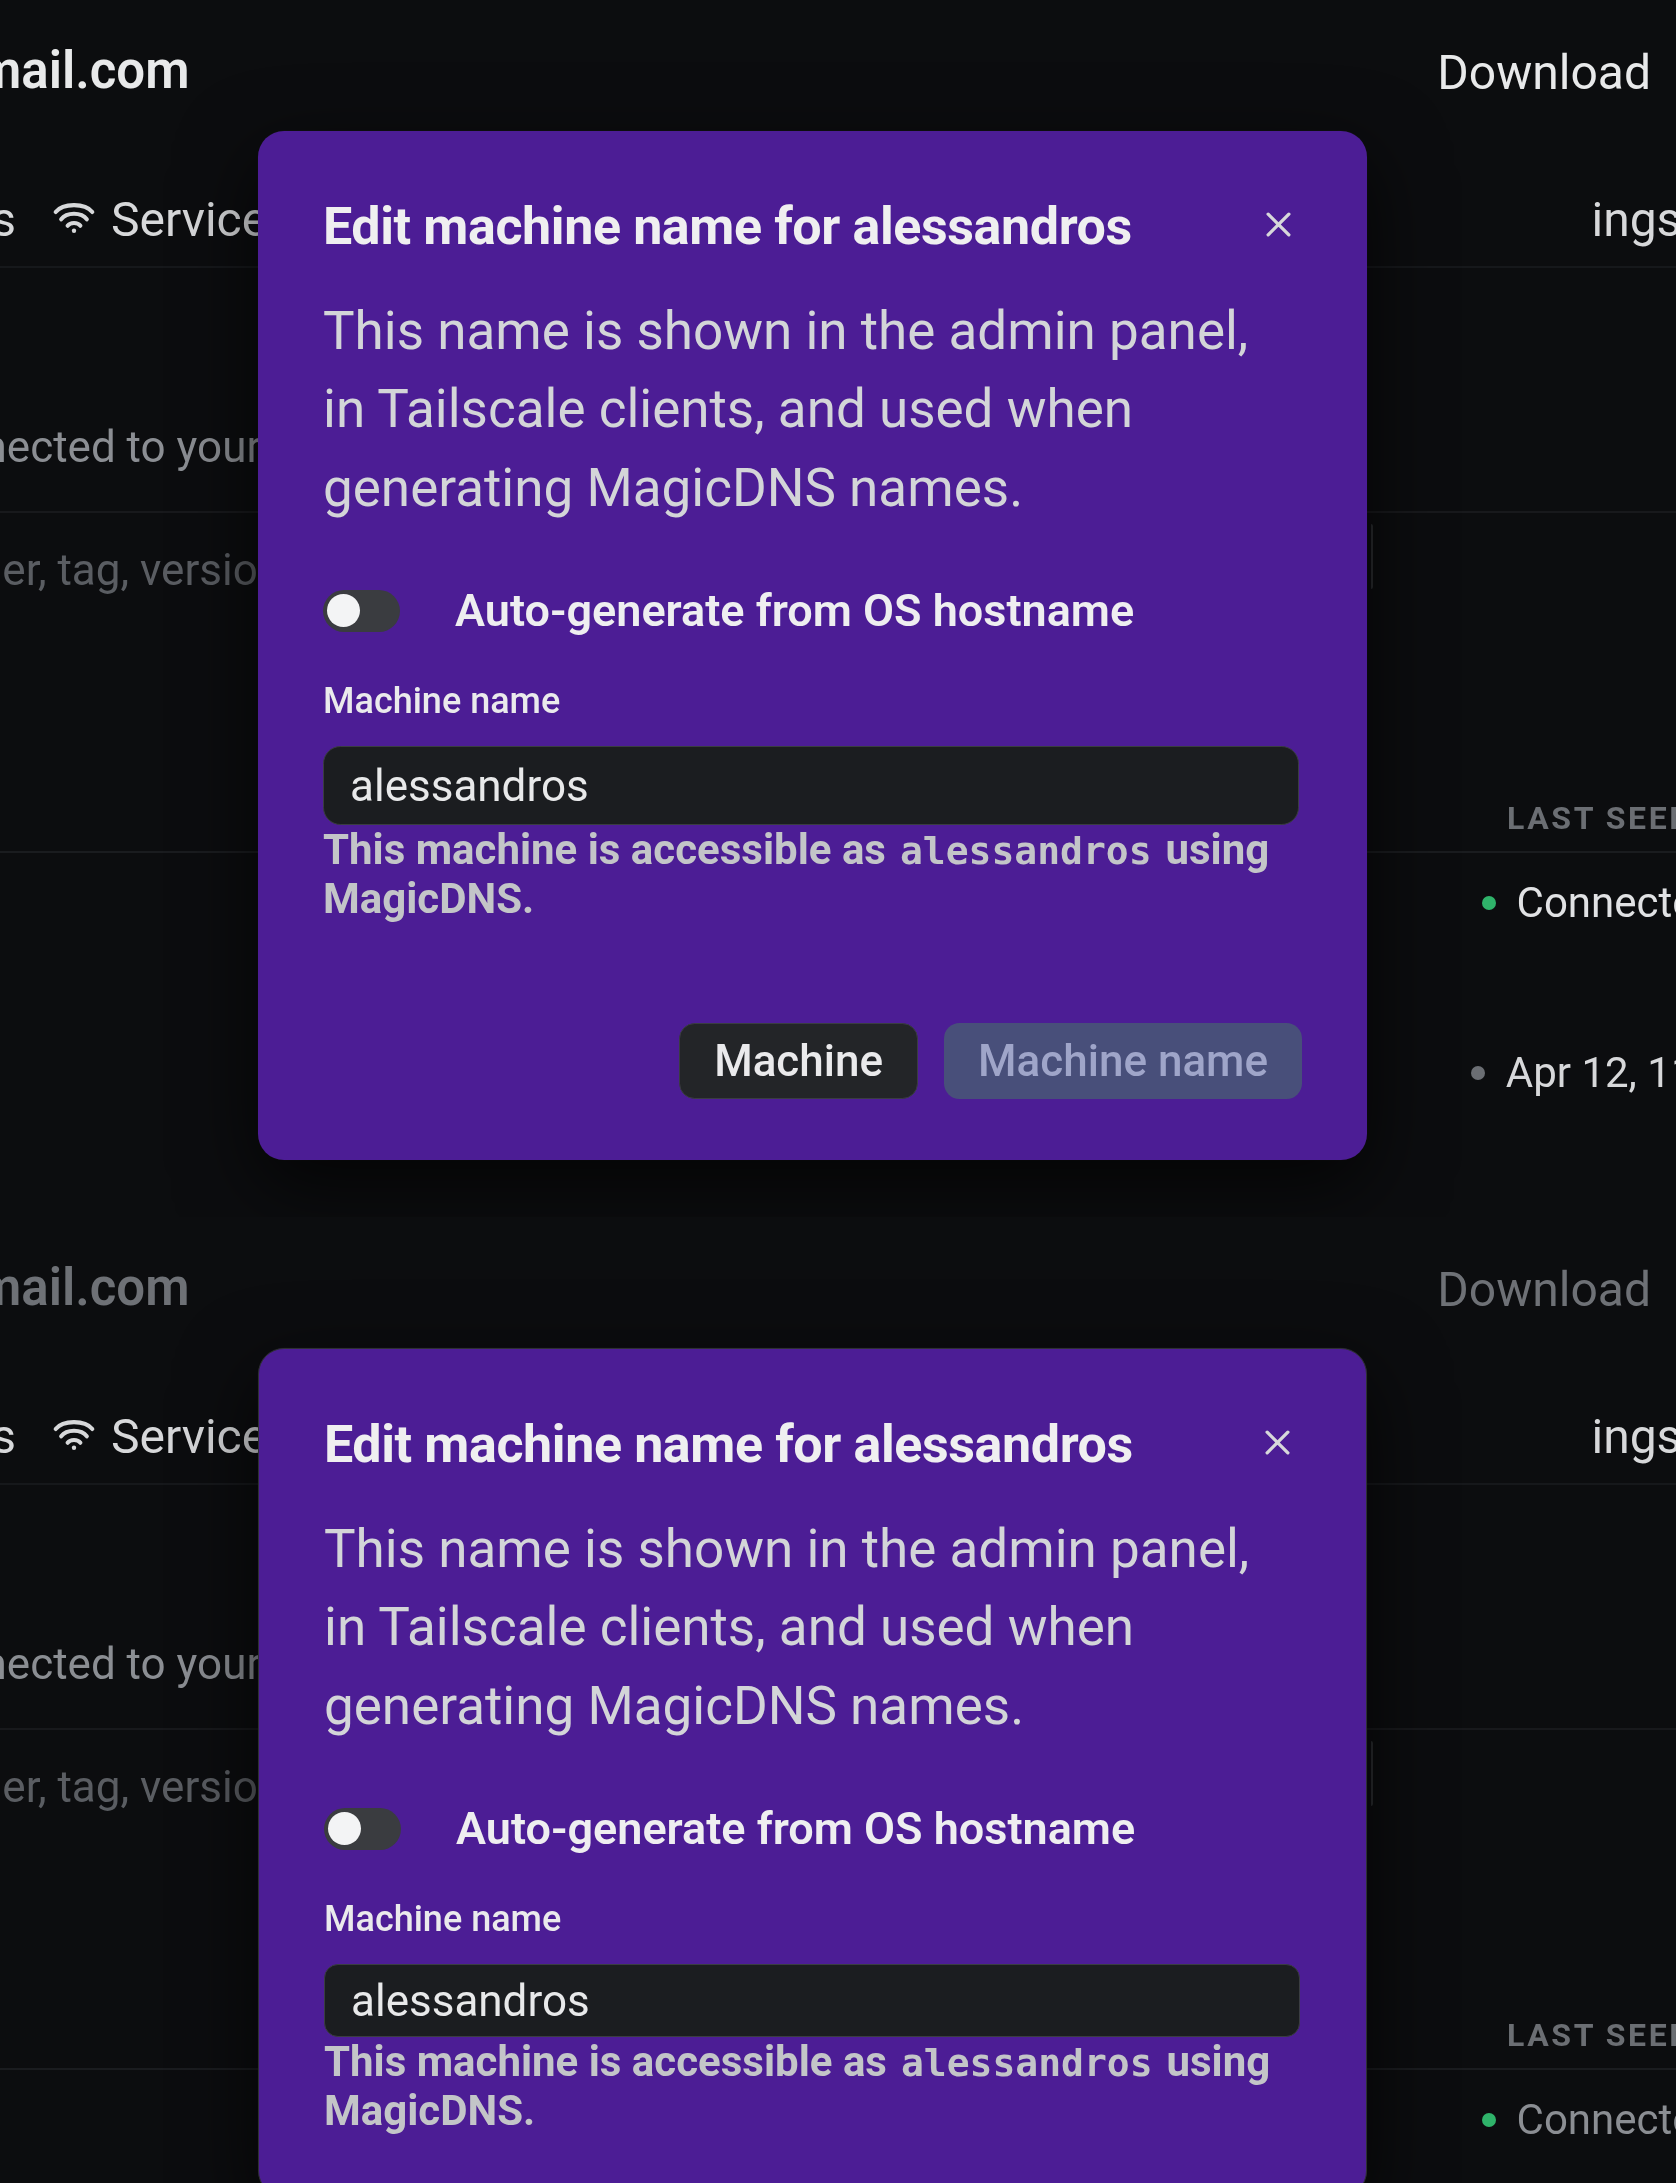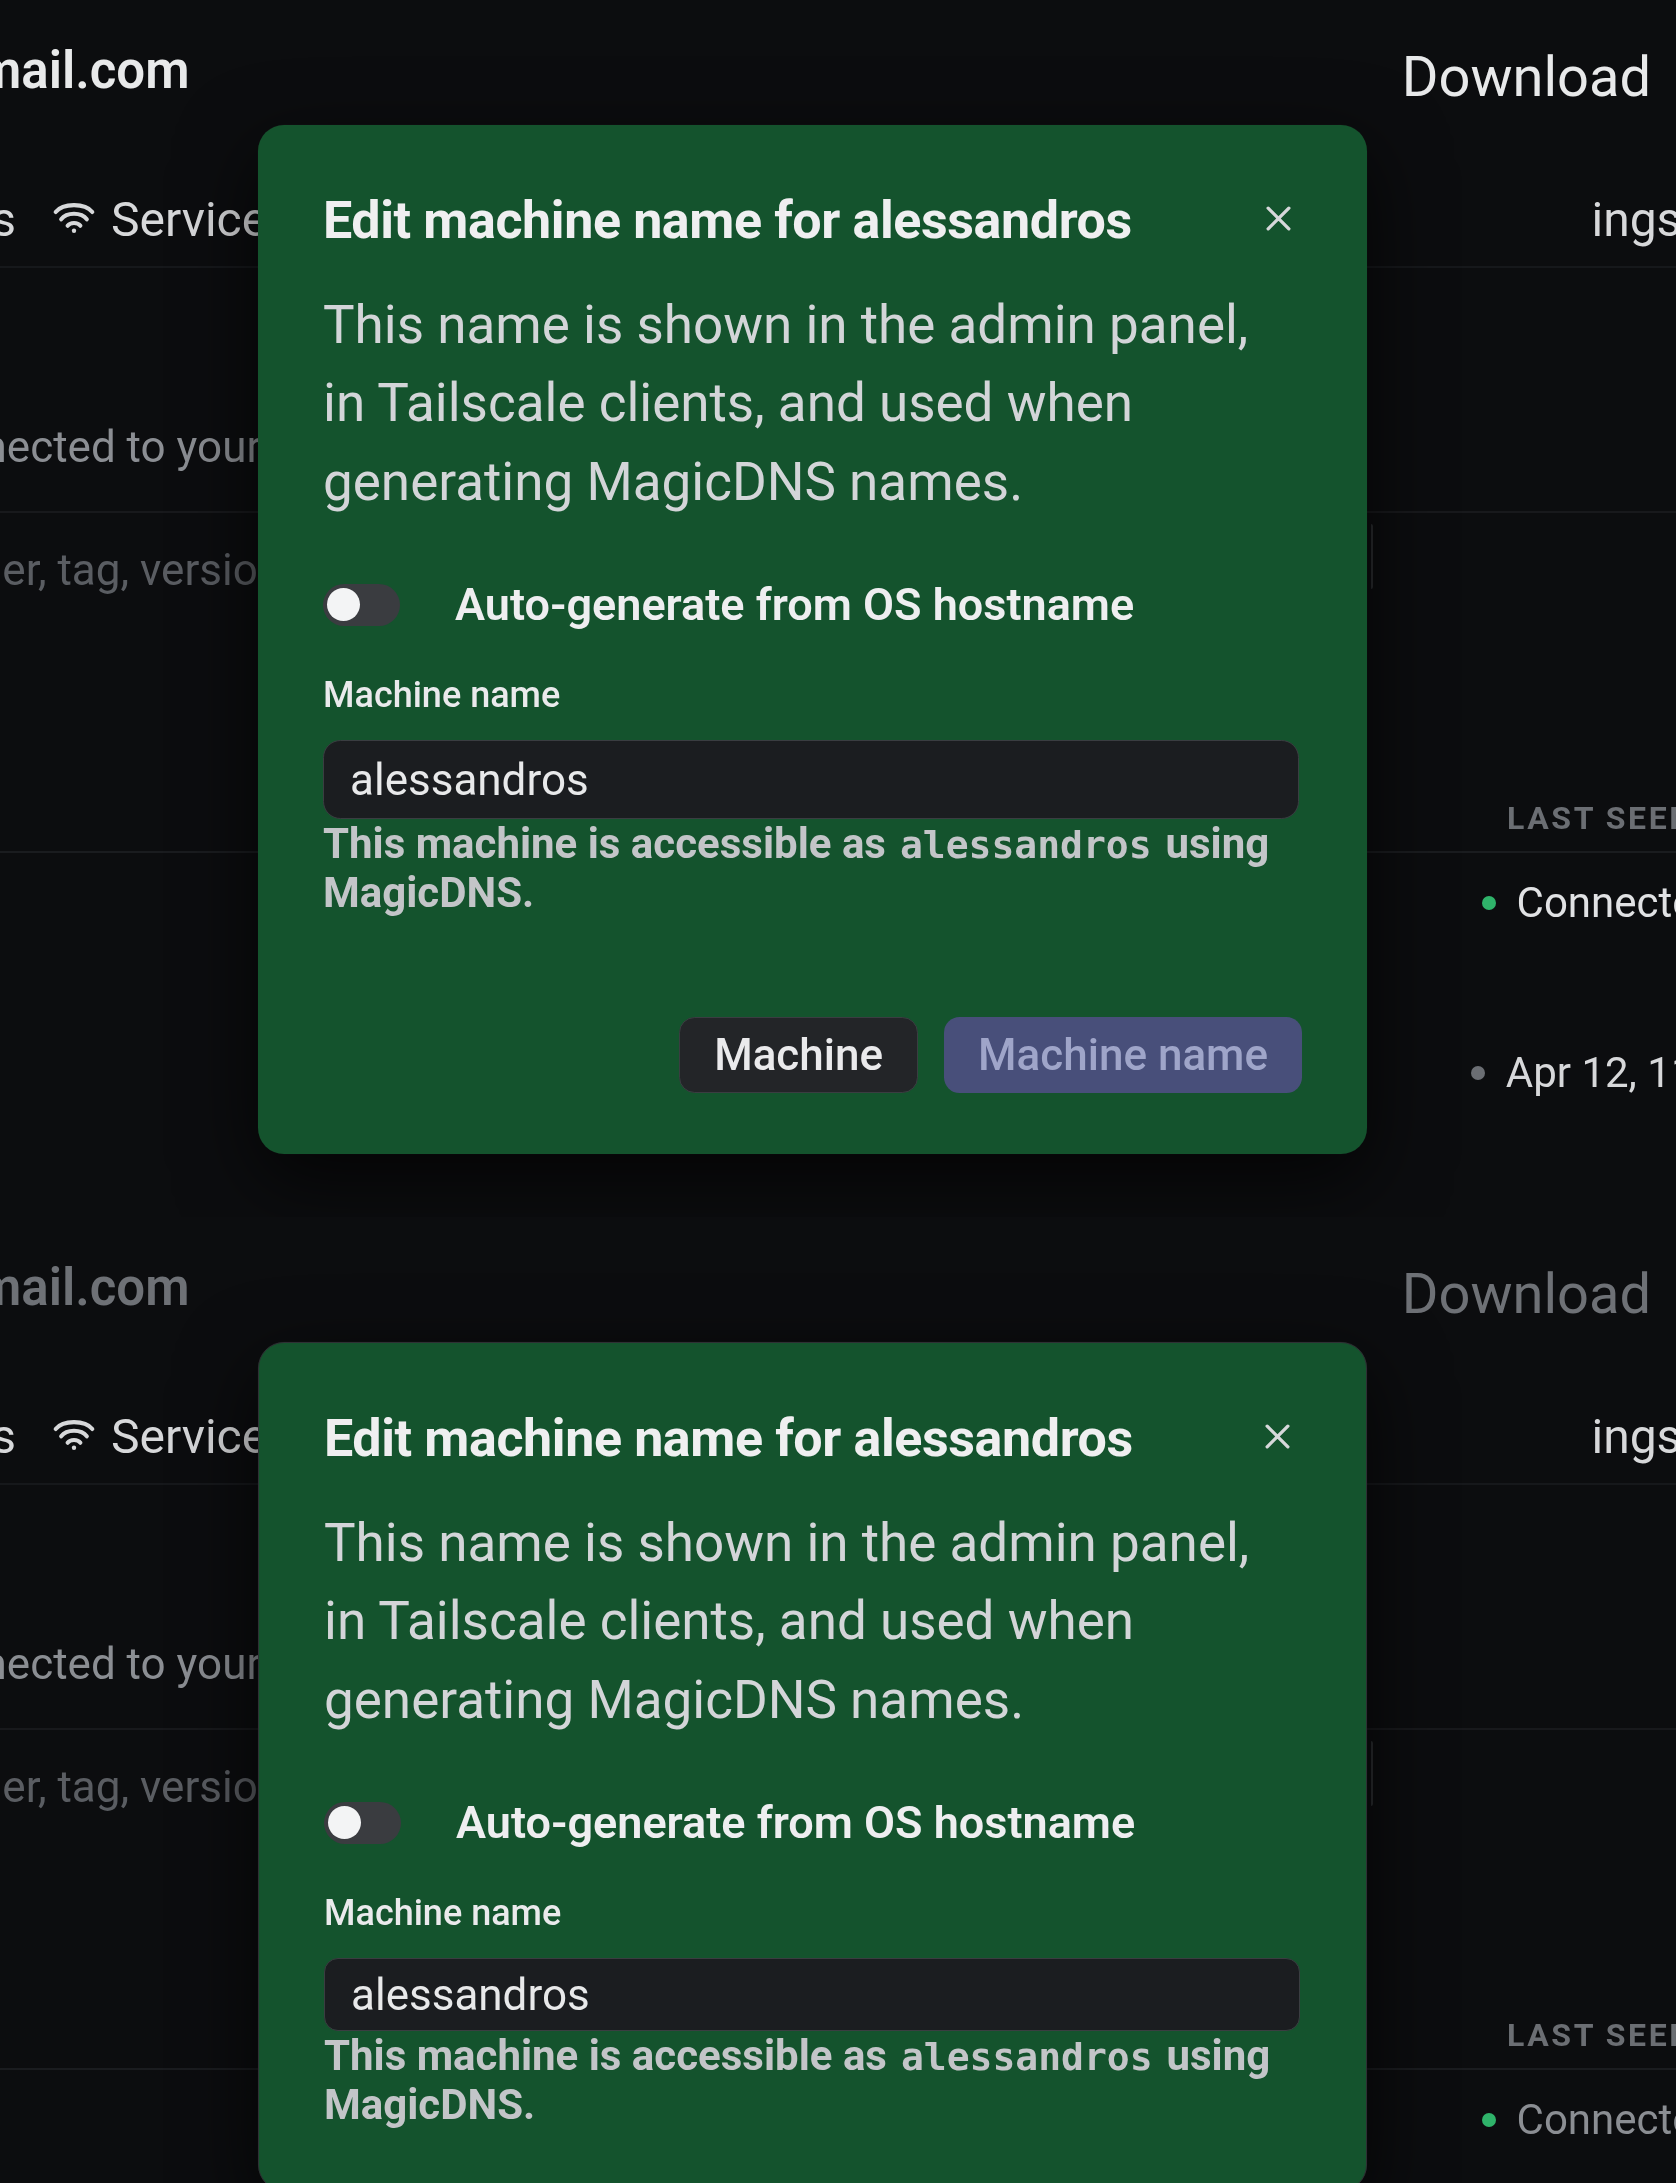--- a/index.html
+++ b/index.html
@@ -38,21 +38,21 @@
   .email {
     font-size: 51px;
     font-weight: 600;
     color: #e8e9ea;
     position: absolute;
     left: -52px;
     top: 41px;
   }
   .segment.bottom .email { color: #6e7176; }
   .download {
-    font-size: 56px;
+    font-size: 48px;
     color: #e8e9ea;
     position: absolute;
     right: 26px;
     top: 44px;
     cursor: pointer;
   }
   .segment.bottom .download { color: #6e7176; }
 
   
   .navrow {
@@ -195,23 +195,23 @@
     display: flex;
     align-items: center;
     gap: 21px;
   }
   .row-date span { font-size: 42px; color: #d7d8da; }
 
   
   .modal {
     position: absolute;
     left: 258px;
-    top: 125px;
+    top: 131px;
     width: 1109px;
-    background: #14532d;
+    background: #4c1d95;
     border-radius: 26px;
     box-shadow: 0 26px 79px rgba(0,0,0,0.7), 0 0 0 0.4px rgba(255,255,255,0.03);
     padding: 65px 65px 61px 65px;
   }
   .segment.bottom .modal {
     border: 0.4px solid #2e3034;
   }
   .modal-header {
     display: flex;
     align-items: flex-start;

